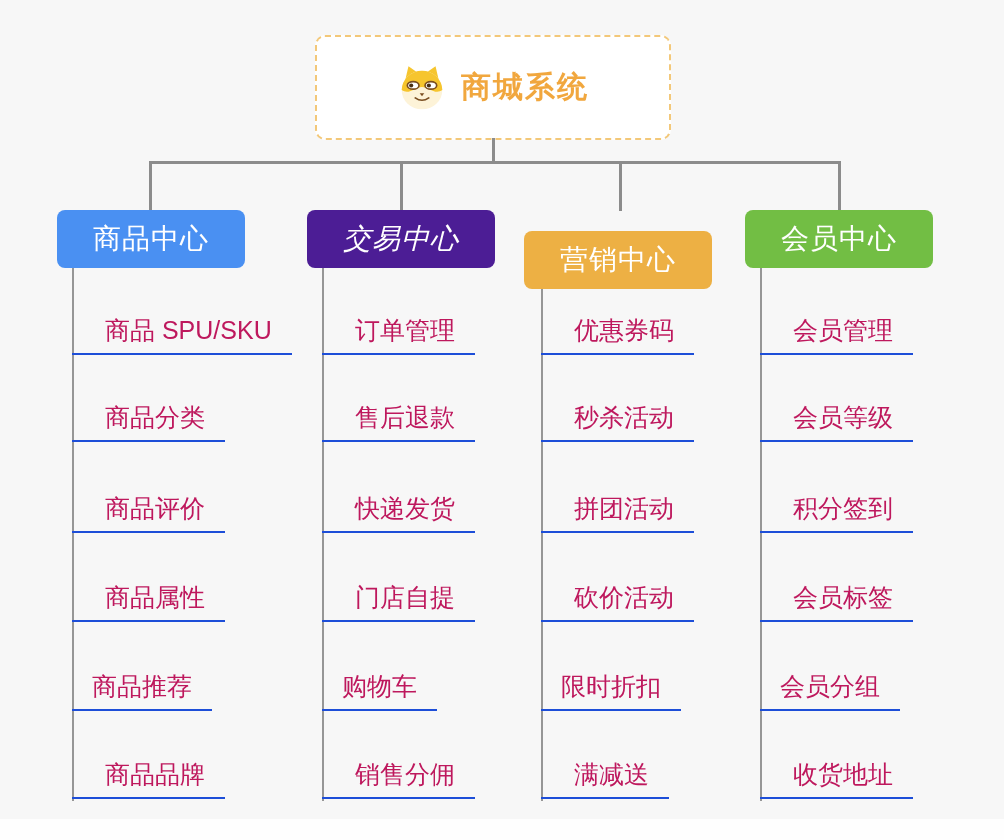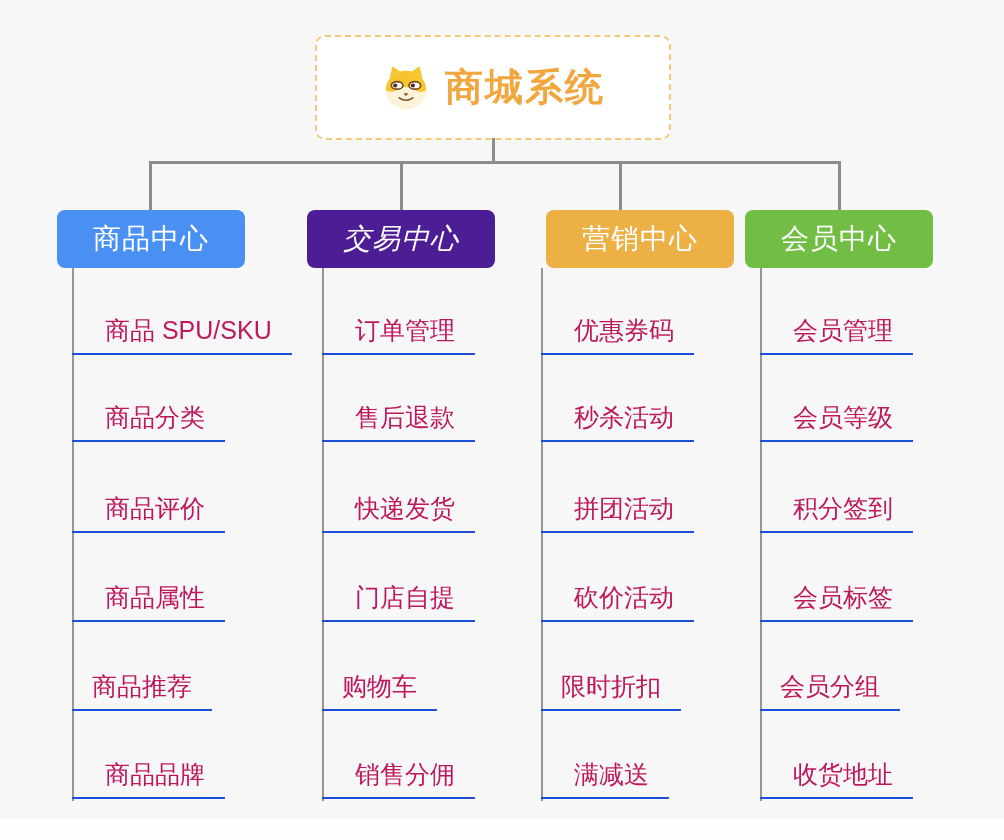--- a/index.html
+++ b/index.html
@@ -16,39 +16,39 @@
   
   .root-node{
     position:absolute;left:315px;top:35px;width:356px;height:105px;
     background:#ffffff;
     border:2px dashed #f3c879;
     border-radius:10px;
     box-sizing:border-box;
     display:flex;align-items:center;justify-content:center;gap:14px;
   }
   .root-title{
-    font-size:38px;font-weight:600;color:#f1a73e;letter-spacing:2px;
+    font-size:30px;font-weight:600;color:#f1a73e;letter-spacing:2px;
   }
   .dog-icon{display:inline-flex;width:50px;height:46px;}
   
   .line{position:absolute;background:#8c8c8c;}
   .root-stub{left:492px;top:138px;width:3px;height:25px;}
   .h-line{left:149px;top:161px;width:692px;height:3px;}
   .drop{width:3px;top:161px;height:50px;}
   .drop-1{left:149px;} .drop-2{left:400px;} .drop-3{left:619px;} .drop-4{left:838px;}
   .trunk{width:2px;top:268px;height:533px;background:#969696;}
   .trunk-1{left:72px;} .trunk-2{left:322px;} .trunk-3{left:541px;} .trunk-4{left:760px;}
   
   .branch-header{
     position:absolute;top:210px;width:188px;height:58px;
     border-radius:8px;
     display:flex;align-items:center;justify-content:center;
     color:#ffffff;font-size:28px;font-weight:500;letter-spacing:1px;
   }
-  .h1{left:57px;} .h2{left:307px;} .h3{left:546px;} .h4{left:745px;}
+  .h1{left:57px;} .h2{left:307px;} .h3{left:524px;margin-top:21px;} .h4{left:745px;}
   
   .child{
     position:absolute;
     white-space:nowrap;
     font-size:25px;line-height:34px;color:#be185d;
     padding:0 20px 6px 33px;
     border-bottom:2px solid #1d4ed8;
   }
   .b0{left:72px;} .b1{left:322px;} .b2{left:541px;} .b3{left:760px;}
   .r0{top:313px;} .r1{top:400px;} .r2{top:491px;} .r3{top:580px;} .r4{top:669px;padding-left:20px;} .r5{top:757px;}

